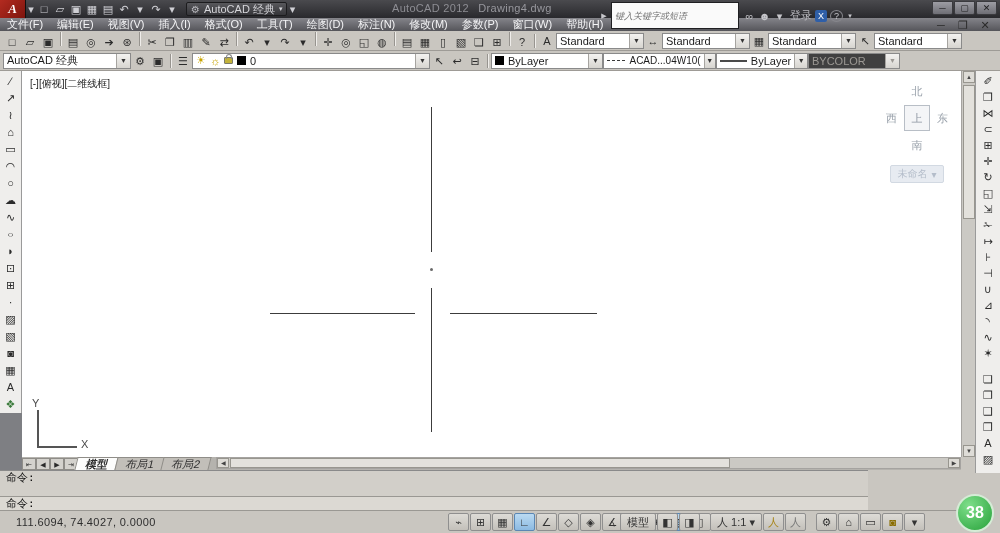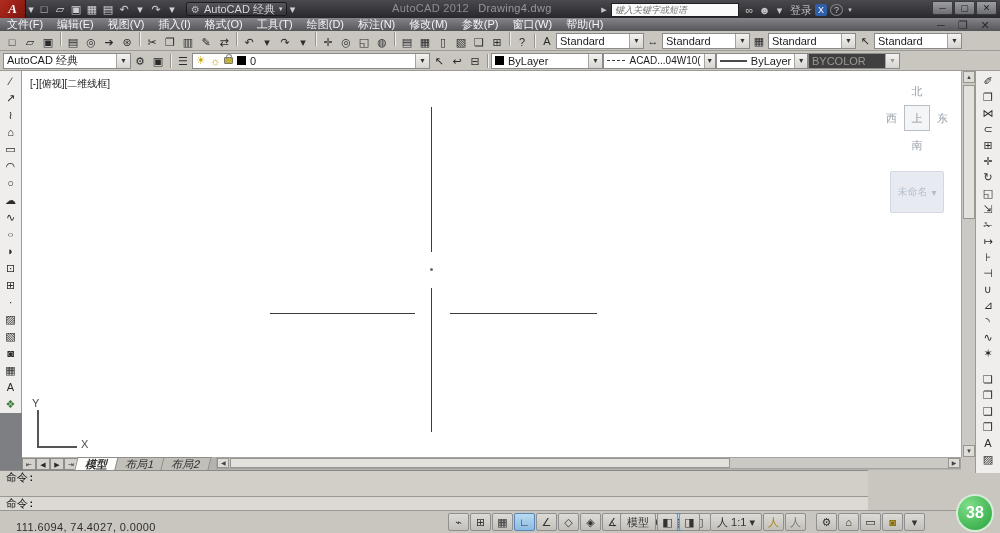--- a/index.html
+++ b/index.html
@@ -9,21 +9,21 @@
 
   
   #titlebar{left:0;top:0;width:1000px;height:18px;background:linear-gradient(#4a4a4e,#29292d);display:flex;align-items:center;color:#b9b9be;z-index:30}
   #logo{width:26px;height:18px;background:linear-gradient(135deg,#b32b20,#7e150e);color:#fff;font-weight:bold;font-family:"Liberation Serif",serif;font-style:italic;text-align:center;line-height:17px;font-size:13px;border-right:1px solid #111}
   .qstrip .ticon{color:#cfcfd4;width:16px}
   .ws-dd{display:inline-flex;align-items:center;height:14px;margin-left:6px;padding:0 4px;background:linear-gradient(#58585c,#353539);border:1px solid #1c1c1e;border-radius:2px;color:#d6d6da;gap:4px}
   .ws-dd .gear{font-size:10px;color:#b9b9be}
   #title-text{position:absolute;left:392px;top:2px;color:#8d8d93;letter-spacing:.3px}
   #title-text .doc{margin-left:6px;color:#97979d}
   #infocenter{position:absolute;left:600px;top:2px;display:flex;align-items:center;gap:3px}
-  #infocenter input{width:128px;height:14px;border:1px solid #1f1f22;font-size:9px;font-style:italic;padding:0 3px;color:#666;background:#fafafa;font-family:"Liberation Sans",sans-serif}
+  #infocenter input{width:128px;height:27px;border:1px solid #1f1f22;font-size:9px;font-style:italic;padding:0 3px;color:#666;background:#fafafa;font-family:"Liberation Sans",sans-serif}
   #infocenter .ticon{color:#c6c6cb;width:15px}
   #signin-label{color:#b9b9be}
   .xbadge{display:inline-block;width:12px;height:12px;background:#2f5fa8;color:#fff;font-size:9px;text-align:center;line-height:12px;border-radius:2px}
   #winbtns{position:absolute;right:3px;top:1px;display:flex;gap:1px}
   #winbtns span{width:21px;height:14px;background:linear-gradient(#9d9da4,#6e6e75);border:1px solid #3a3a3e;border-radius:0 0 2px 2px;color:#1d1d1f;font-size:9px;text-align:center;line-height:13px}
 
   
   #menubar{left:0;top:18px;width:1000px;height:13px;background:linear-gradient(#84848a,#55555a);display:flex;align-items:center;z-index:29}
   #menubar .tbtn{color:#f4f4f6;padding:0 7px;line-height:13px;font-size:11px}
   #docbtns{margin-left:auto;display:flex;gap:4px;padding-right:6px;color:#e3e3e6;font-size:8px}
@@ -56,21 +56,21 @@
   
   #canvas{left:22px;top:71px;width:939px;height:386px;background:#fff;overflow:hidden}
   #vplabel{position:absolute;left:8px;top:6px;color:#1c1c1c;font-size:10px}
   .seg{position:absolute;background:#3c3c3c}
   .segdot{position:absolute;width:3px;height:3px;background:#6a6a6a;border-radius:50%}
   
   #viewcube{position:absolute;left:855px;top:6px;width:80px;text-align:center;color:#98a0aa;font-size:11px}
   #viewcube .row{height:28px;line-height:28px}
   #viewcube .mid{display:flex;align-items:center;justify-content:center;gap:7px}
   #vc-top{width:26px;height:26px;line-height:24px;border:1px solid #b8bec6;background:#f4f5f7;color:#8e96a2}
-  #vc-named{display:inline-flex;align-items:center;gap:4px;margin-top:12px;padding:13px 6px;background:#e7ebf1;border:1px solid #d2d9e2;color:#b4bdca;font-size:10px;border-radius:2px}
+  #vc-named{display:inline-flex;align-items:center;gap:4px;margin-top:6px;padding:1px 6px;background:#e7ebf1;border:1px solid #d2d9e2;color:#b4bdca;font-size:10px;border-radius:2px}
   
   #ucs{position:absolute;left:8px;top:326px;width:70px;height:56px;color:#4a4a4a}
   #ucs .ylbl{position:absolute;left:2px;top:0}
   #ucs .vax{position:absolute;left:7px;top:13px;width:2px;height:38px;background:#555}
   #ucs .hax{position:absolute;left:7px;top:49px;width:40px;height:2px;background:#555}
   #ucs .xlbl{position:absolute;left:51px;top:41px}
 
   
   #vscroll{left:961px;top:71px;width:14px;height:386px;background:#cbc9c4;border-left:1px solid #a5a3a0}
   #vscroll .sarr{position:absolute;left:1px;width:12px;height:12px;background:#dedcd7;border:1px solid #98968f;font-size:6px;text-align:center;line-height:10px;color:#444}
@@ -86,21 +86,21 @@
   #hscroll .sarr{position:absolute;top:0;width:12px;height:10px;background:#dedcd7;border:1px solid #98968f;font-size:6px;text-align:center;line-height:9px;color:#444}
   #hscroll .thumb{position:absolute;left:13px;top:0;width:500px;height:10px;background:#e3e1dc;border:1px solid #98968f}
 
   
   #cmdwin{left:0;top:470px;width:868px;height:40px;background:#d6d3cd;border-top:1px solid #8a8a8a;font-family:"DejaVu Sans Mono","Liberation Mono",monospace;color:#111}
   #cmdhist{height:26px;padding:1px 6px;border-bottom:1px solid #9a9893;background:#d2cfc9}
   #cmdhist div{line-height:12px;white-space:pre}
   #cmdinput{padding:1px 6px;line-height:12px;background:#dcd9d3}
 
   
-  #statusbar{left:0;top:510px;width:969px;height:23px;background:#c9c6c0;border-top:1px solid #9a9893;display:flex;align-items:flex-end}
+  #statusbar{left:0;top:510px;width:969px;height:23px;background:#c9c6c0;border-top:1px solid #9a9893;display:flex;align-items:center}
   #coords{width:200px;padding-left:16px;color:#2e2e2e;letter-spacing:.4px}
   #toggles{position:absolute;left:448px;top:2px;display:flex;gap:1px}
   #toggles .ticon{width:21px;height:18px;line-height:17px;background:linear-gradient(#dddbd6,#c3c0ba);border:1px solid #8f8f8f;border-radius:2px;font-size:11px;color:#333}
   #toggles .ticon.pressed{background:linear-gradient(#badaf2,#8cbae2);border-color:#5b87b4}
   #statright{position:absolute;right:44px;top:2px;display:flex;gap:1px;align-items:center}
   #statright .ticon,#statright .tbtn{height:18px;line-height:17px;background:linear-gradient(#dddbd6,#c3c0ba);border:1px solid #8f8f8f;border-radius:2px;font-size:11px;color:#333;display:inline-block}
   #statright .ticon{width:21px;text-align:center}
   #statright .tbtn{padding:0 6px}
   #badge{left:956px;top:494px;width:38px;height:38px;border-radius:50%;background:radial-gradient(circle at 32% 28%,#7ede8a,#27a23a);border:2px solid #d5ecd6;color:#fff;font-weight:bold;font-size:16px;text-align:center;line-height:34px;z-index:40}
   .squish{transform:scaleY(.65)}

